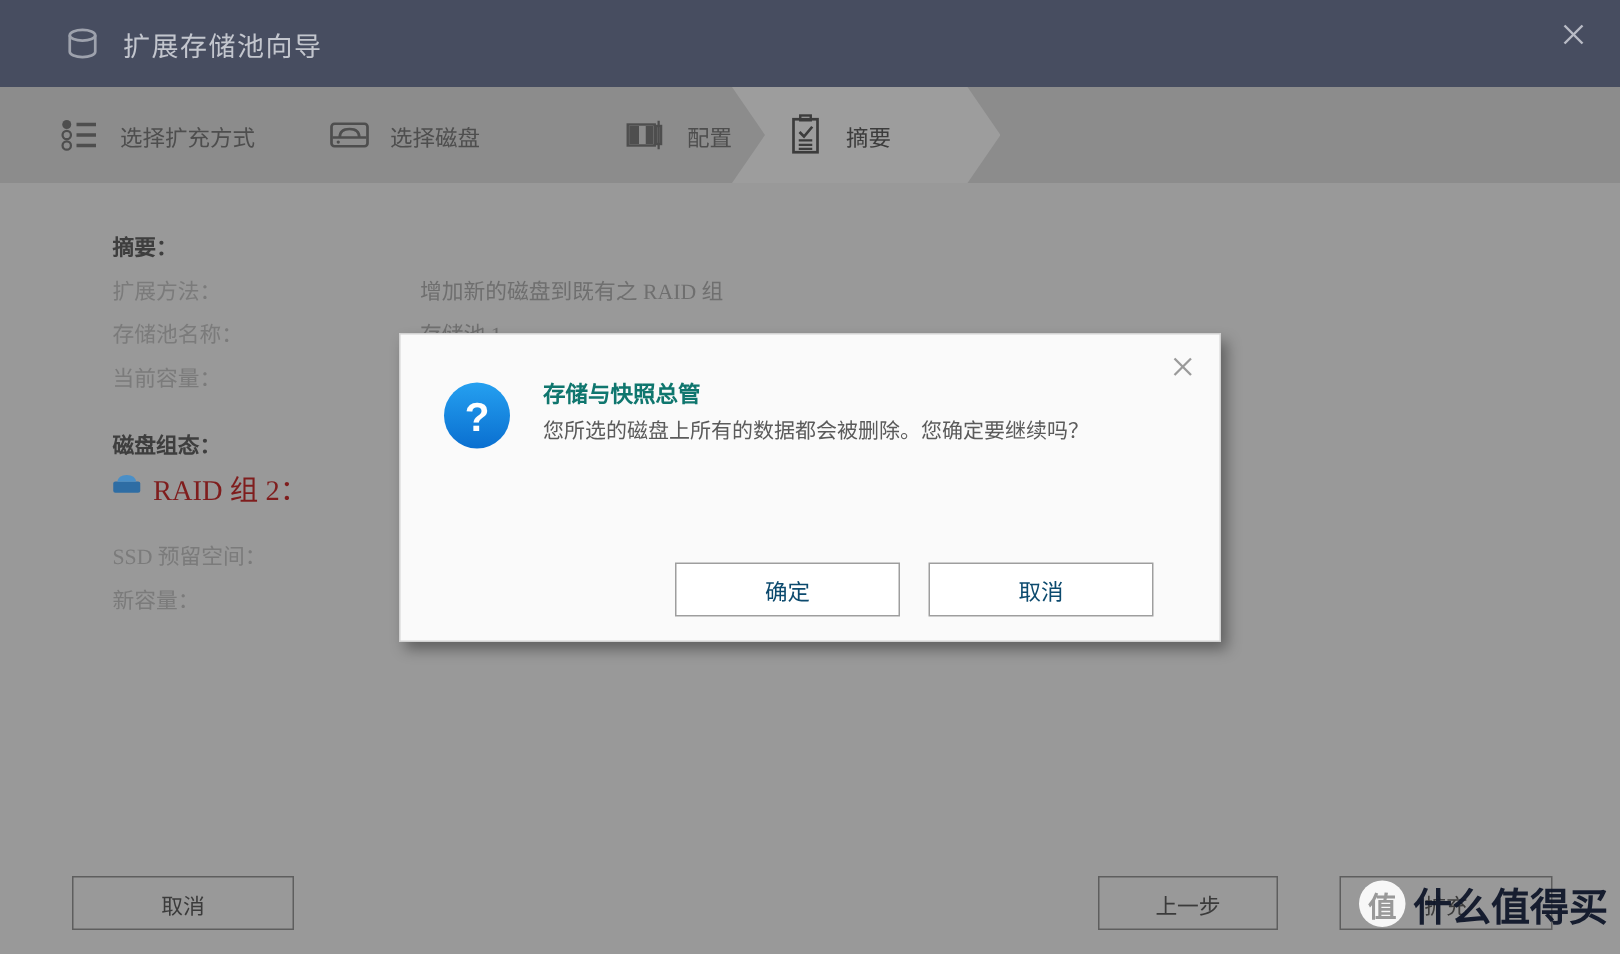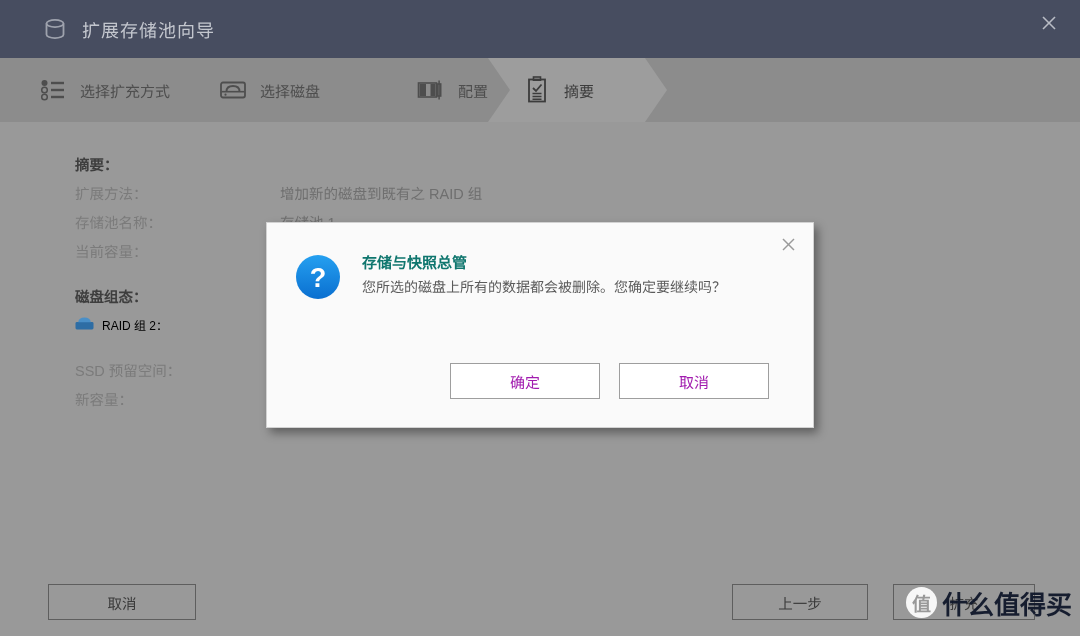--- a/index.html
+++ b/index.html
@@ -71,20 +71,21 @@
     color: #3c3c3c;
     clip-path: polygon(0 0, calc(100% - 22px) 0, 100% 50%, calc(100% - 22px) 100%, 0 100%, 22px 50%);
     padding-left: 34px;
   }
 
   
   #content {
     position: absolute; left: 0; top: 122px;
     width: 1080px; height: 440px;
     background: #999999;
+    font-family: Liberation Serif, serif;
   }
   .summary {
     position: absolute;
     left: 75px; top: 27px;
     width: 900px;
   }
   .srow {
     display: flex;
     height: 29px;
     align-items: center;
@@ -92,42 +93,42 @@
   }
   .srow .lbl {
     width: 205px;
     color: #7b7b7b;
   }
   .srow.head .lbl { color: #3e3e3e; font-weight: bold; }
   .srow .val { color: #6f6f6f; }
   .srow.gap { height: 16px; }
   .raid-row { display: flex; align-items: center; }
   .raid-row .disk-ico { margin-right: 8px; display: block; }
-  .raid-row .raid-label { color: #000000; font-size: 12px; }
+  .raid-row .raid-label { color: #7f1d1d; font-size: 19px; }
 
   
   #footer {
     position: absolute; left: 0; top: 562px;
     width: 1080px; height: 74px;
     background: #999999;
   }
   .fbtn {
     position: absolute;
     top: 22px;
     height: 36px;
     border: 1px solid #5e5e5e;
     background: transparent;
     color: #3b3b3b;
     font-size: 14.5px;
     font-family: inherit;
     cursor: pointer;
     display: flex; align-items: center; justify-content: center;
   }
   #btn-cancel-footer { left: 48px; width: 148px; }
-  #btn-prev { left: 732px; width: 136px; }
+  #btn-prev { left: 732px; width: 120px; }
   #btn-expand { left: 893px; width: 142px; }
 
   
   #modal {
     position: absolute;
     left: 266px; top: 222px;
     width: 546px; height: 204px;
     background: #fafafa;
     border: 1px solid #d2d2d2;
     box-shadow: 4px 5px 9px rgba(0,0,0,0.38);
@@ -156,25 +157,25 @@
   }
   #modal .dlg-buttons {
     position: absolute; left: 0; top: 140px; width: 546px;
     display: flex; justify-content: flex-end;
     padding-right: 44px; box-sizing: border-box;
   }
   .dbtn {
     width: 150px; height: 36px;
     background: #ffffff;
     border: 1px solid #9e9e9e;
-    color: #a21caf;
+    color: #0c4a6e;
     font-size: 15px;
     font-family: inherit;
     cursor: pointer;
-    display: flex; align-items: center; justify-content: center;
+    display: flex; align-items: center; justify-content: center; margin-top: 12px;
   }
   .dbtn + .dbtn { margin-left: 19px; }
 
   
   #watermark {
     position: absolute;
     left: 906px; top: 584px;
     display: flex; align-items: center;
     z-index: 80;
     pointer-events: none;

